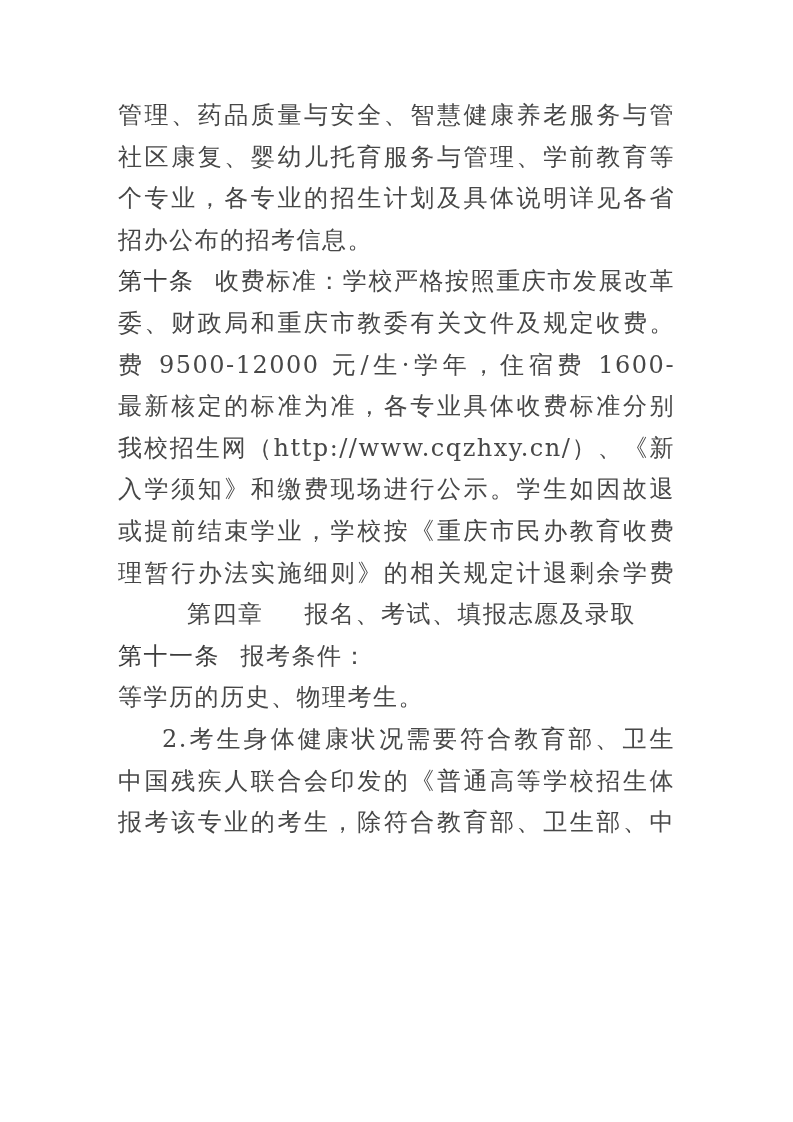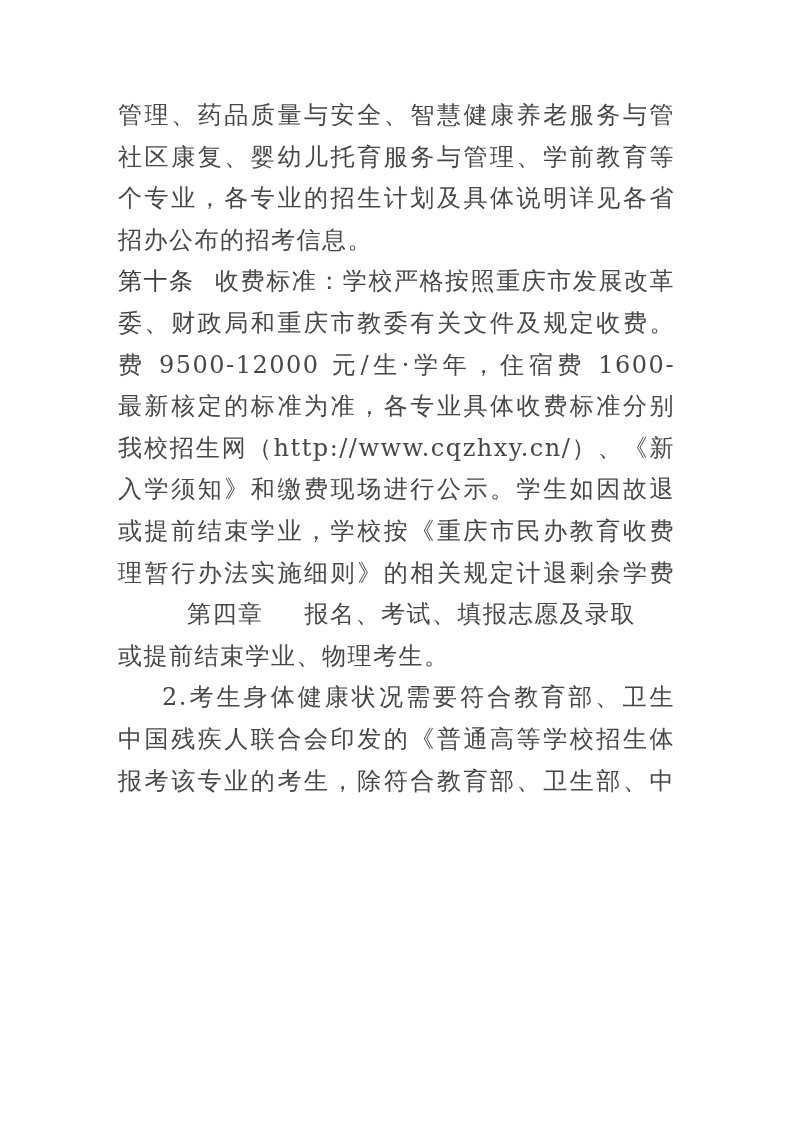--- a/index.html
+++ b/index.html
@@ -72,18 +72,19 @@
       <div class="line left"><span>招办公布的招考信息。</span></div>
       <div class="line justify"><span class="bold-lead">第十条</span><span>收费标准：学校严格按照重庆市发展改革</span></div>
       <div class="line justify"><span>委、财政局和重庆市教委有关文件及规定收费。学</span></div>
       <div class="line justify"><span>费 9500-12000 元/生·学年，住宿费 1600-2400 元</span></div>
       <div class="line justify"><span>最新核定的标准为准，各专业具体收费标准分别在</span></div>
       <div class="line justify"><span>我校招生网（http://www.cqzhxy.cn/）、《新生</span></div>
       <div class="line justify"><span>入学须知》和缴费现场进行公示。学生如因故退学</span></div>
       <div class="line justify"><span>或提前结束学业，学校按《重庆市民办教育收费管</span></div>
       <div class="line justify"><span>理暂行办法实施细则》的相关规定计退剩余学费和</span></div>
       <div class="line center"><span class="chapter-lead">第四章</span><span>报名、考试、填报志愿及录取</span></div>
-      <div class="line left"><span>或提前结束学业、物理考生。</span></div>
+      <div class="line left"><span class="bold-lead">第十一条</span><span>报考条件：</span></div>
+      <div class="line left"><span>等学历的历史、物理考生。</span></div>
       <div class="line justify indent2"><span>2.考生身体健康状况需要符合教育部、卫生部、</span></div>
       <div class="line justify"><span>中国残疾人联合会印发的《普通高等学校招生体检</span></div>
       <div class="line justify"><span>报考该专业的考生，除符合教育部、卫生部、中国</span></div>
     </div>
 </div>
 
 </body></html>

